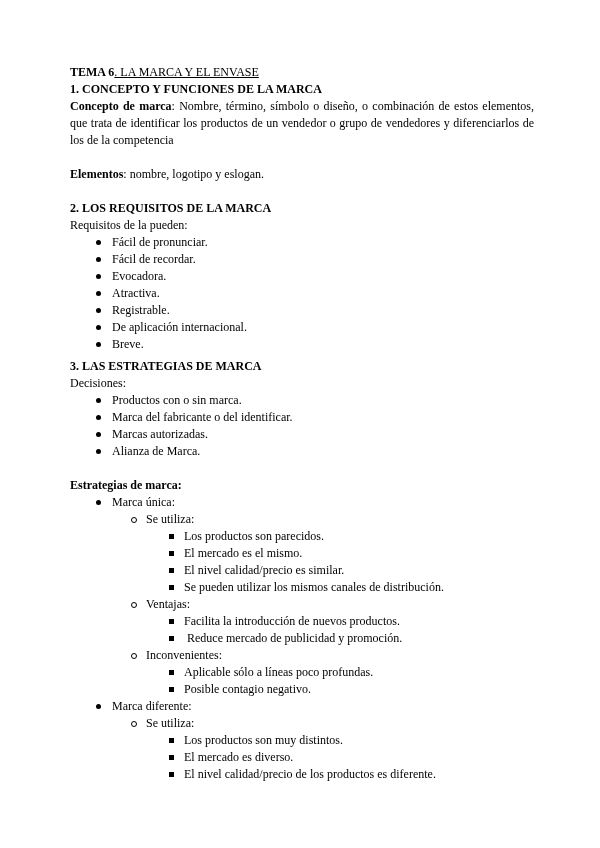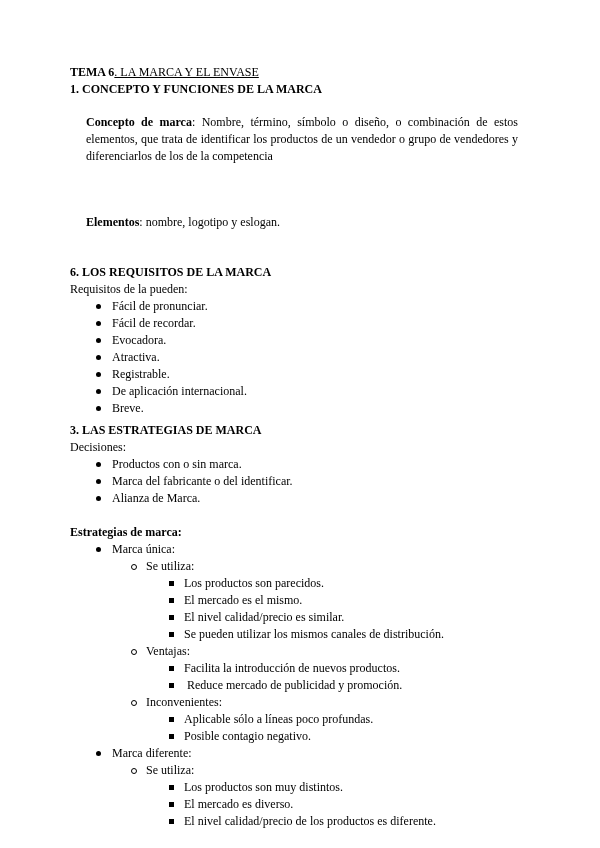--- a/index.html
+++ b/index.html
@@ -17,21 +17,21 @@
     color: #000000;
   }
   .page {
     box-sizing: border-box;
     width: 600px;
     height: 764px;
     padding: 64px 66px 0 70px;
     background: #ffffff;
   }
   .line { margin: 0; }
-  p { margin: 16px; }
+  p { margin: 0; }
   .b { font-weight: bold; }
   .u { text-decoration: underline; }
   .just { text-align: justify; }
   .spacer { height: 17px; }
   .spacer-sm { height: 5px; }
 
   .li { position: relative; }
   .li .mk { position: absolute; top: 6px; }
   .li.l1 { padding-left: 42px; }
   .li.l1 .mk { left: 26px; }
@@ -55,38 +55,39 @@
 
   <div class="line b">1. CONCEPTO Y FUNCIONES DE LA MARCA</div>
   <p class="just"><span class="b">Concepto de marca</span><span>: Nombre, término, símbolo o diseño, o combinación de estos elementos, que trata de identificar los productos de un vendedor o grupo de vendedores y diferenciarlos de los de la competencia</span></p>
 
   <div class="spacer"></div>
 
   <p><span class="b">Elementos</span><span>: nombre, logotipo y eslogan.</span></p>
 
   <div class="spacer"></div>
 
-  <div class="line b">6. LOS REQUISITOS DE LA MARCA</div>
+  <div class="line b">2. LOS REQUISITOS DE LA MARCA</div>
   <div class="line">Requisitos de la pueden:</div>
 
   <div class="li l1"><span class="mk disc"></span><span>Fácil de pronunciar.</span></div>
   <div class="li l1"><span class="mk disc"></span><span>Fácil de recordar.</span></div>
   <div class="li l1"><span class="mk disc"></span><span>Evocadora.</span></div>
   <div class="li l1"><span class="mk disc"></span><span>Atractiva.</span></div>
   <div class="li l1"><span class="mk disc"></span><span>Registrable.</span></div>
   <div class="li l1"><span class="mk disc"></span><span>De aplicación internacional.</span></div>
   <div class="li l1"><span class="mk disc"></span><span>Breve.</span></div>
 
   <div class="spacer-sm"></div>
 
   <div class="line b">3. LAS ESTRATEGIAS DE MARCA</div>
   <div class="line">Decisiones:</div>
 
   <div class="li l1"><span class="mk disc"></span><span>Productos con o sin marca.</span></div>
   <div class="li l1"><span class="mk disc"></span><span>Marca del fabricante o del identificar.</span></div>
+  <div class="li l1"><span class="mk disc"></span><span>Marcas autorizadas.</span></div>
   <div class="li l1"><span class="mk disc"></span><span>Alianza de Marca.</span></div>
 
   <div class="spacer"></div>
 
   <div class="line b">Estrategias de marca:</div>
 
   <div class="li l1"><span class="mk disc"></span><span>Marca única:</span></div>
 
   <div class="li l2"><span class="mk circ"></span><span>Se utiliza:</span></div>
   <div class="li l3"><span class="mk sq"></span><span>Los productos son parecidos.</span></div>

